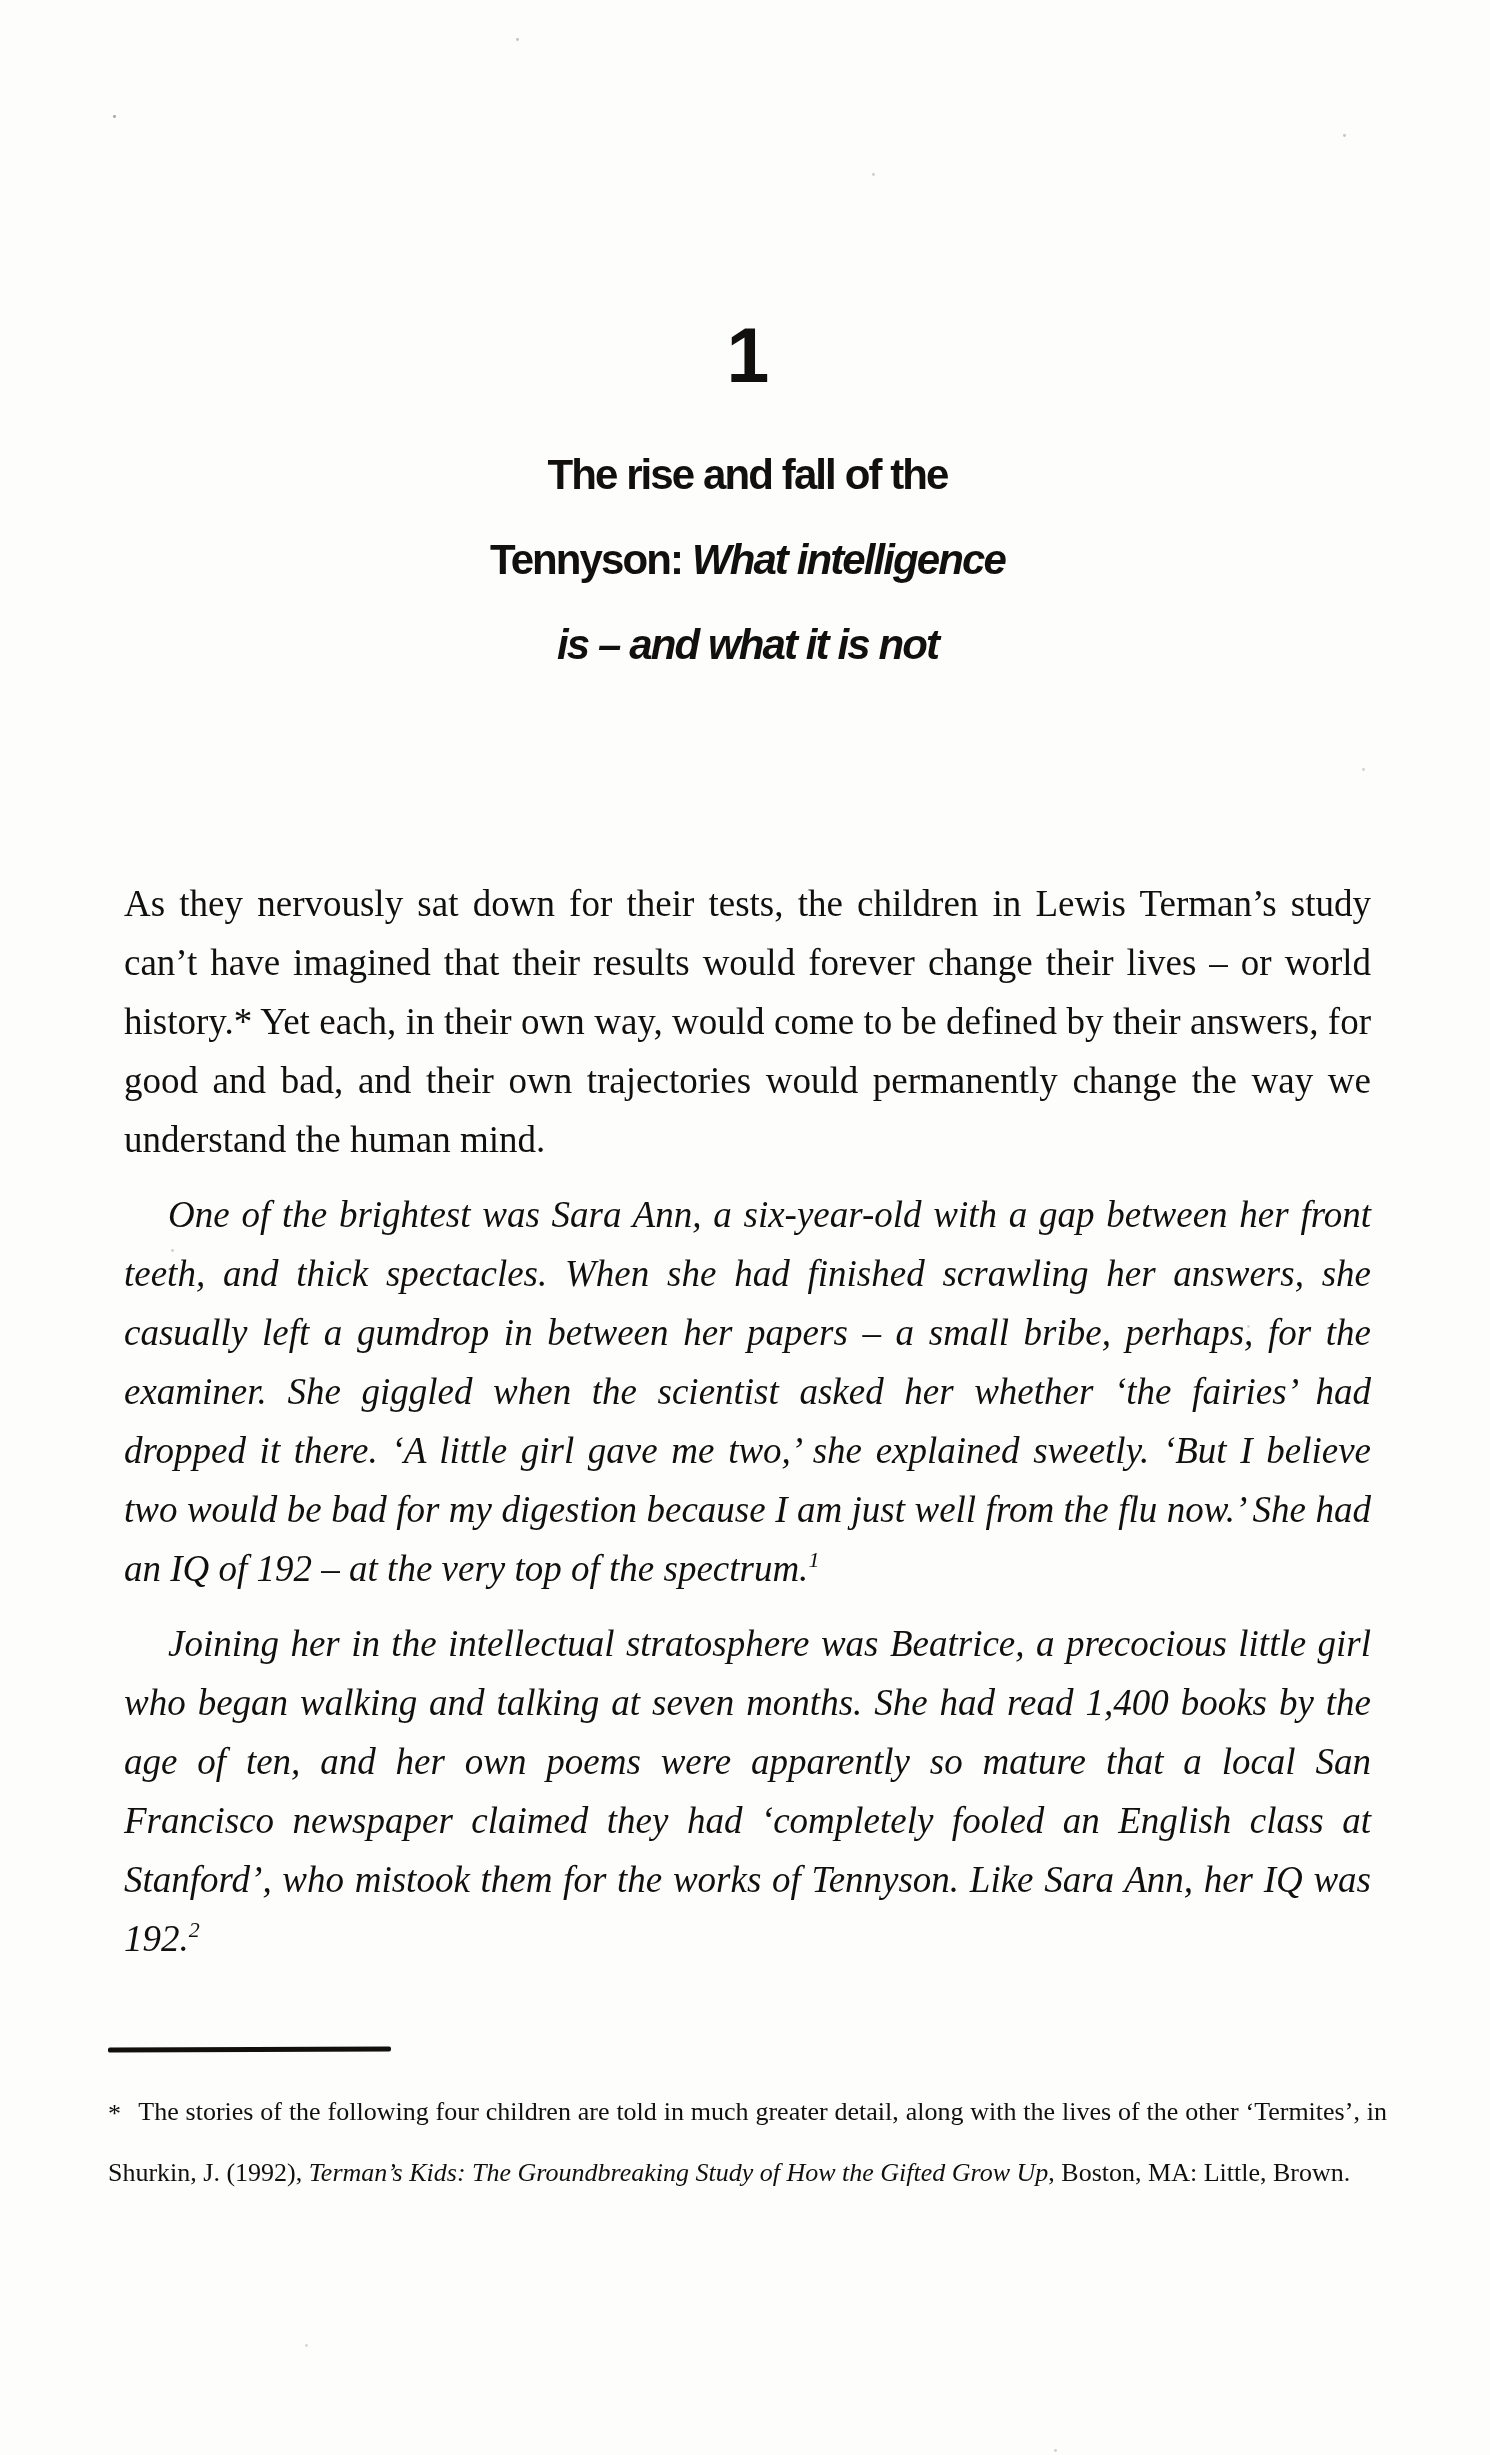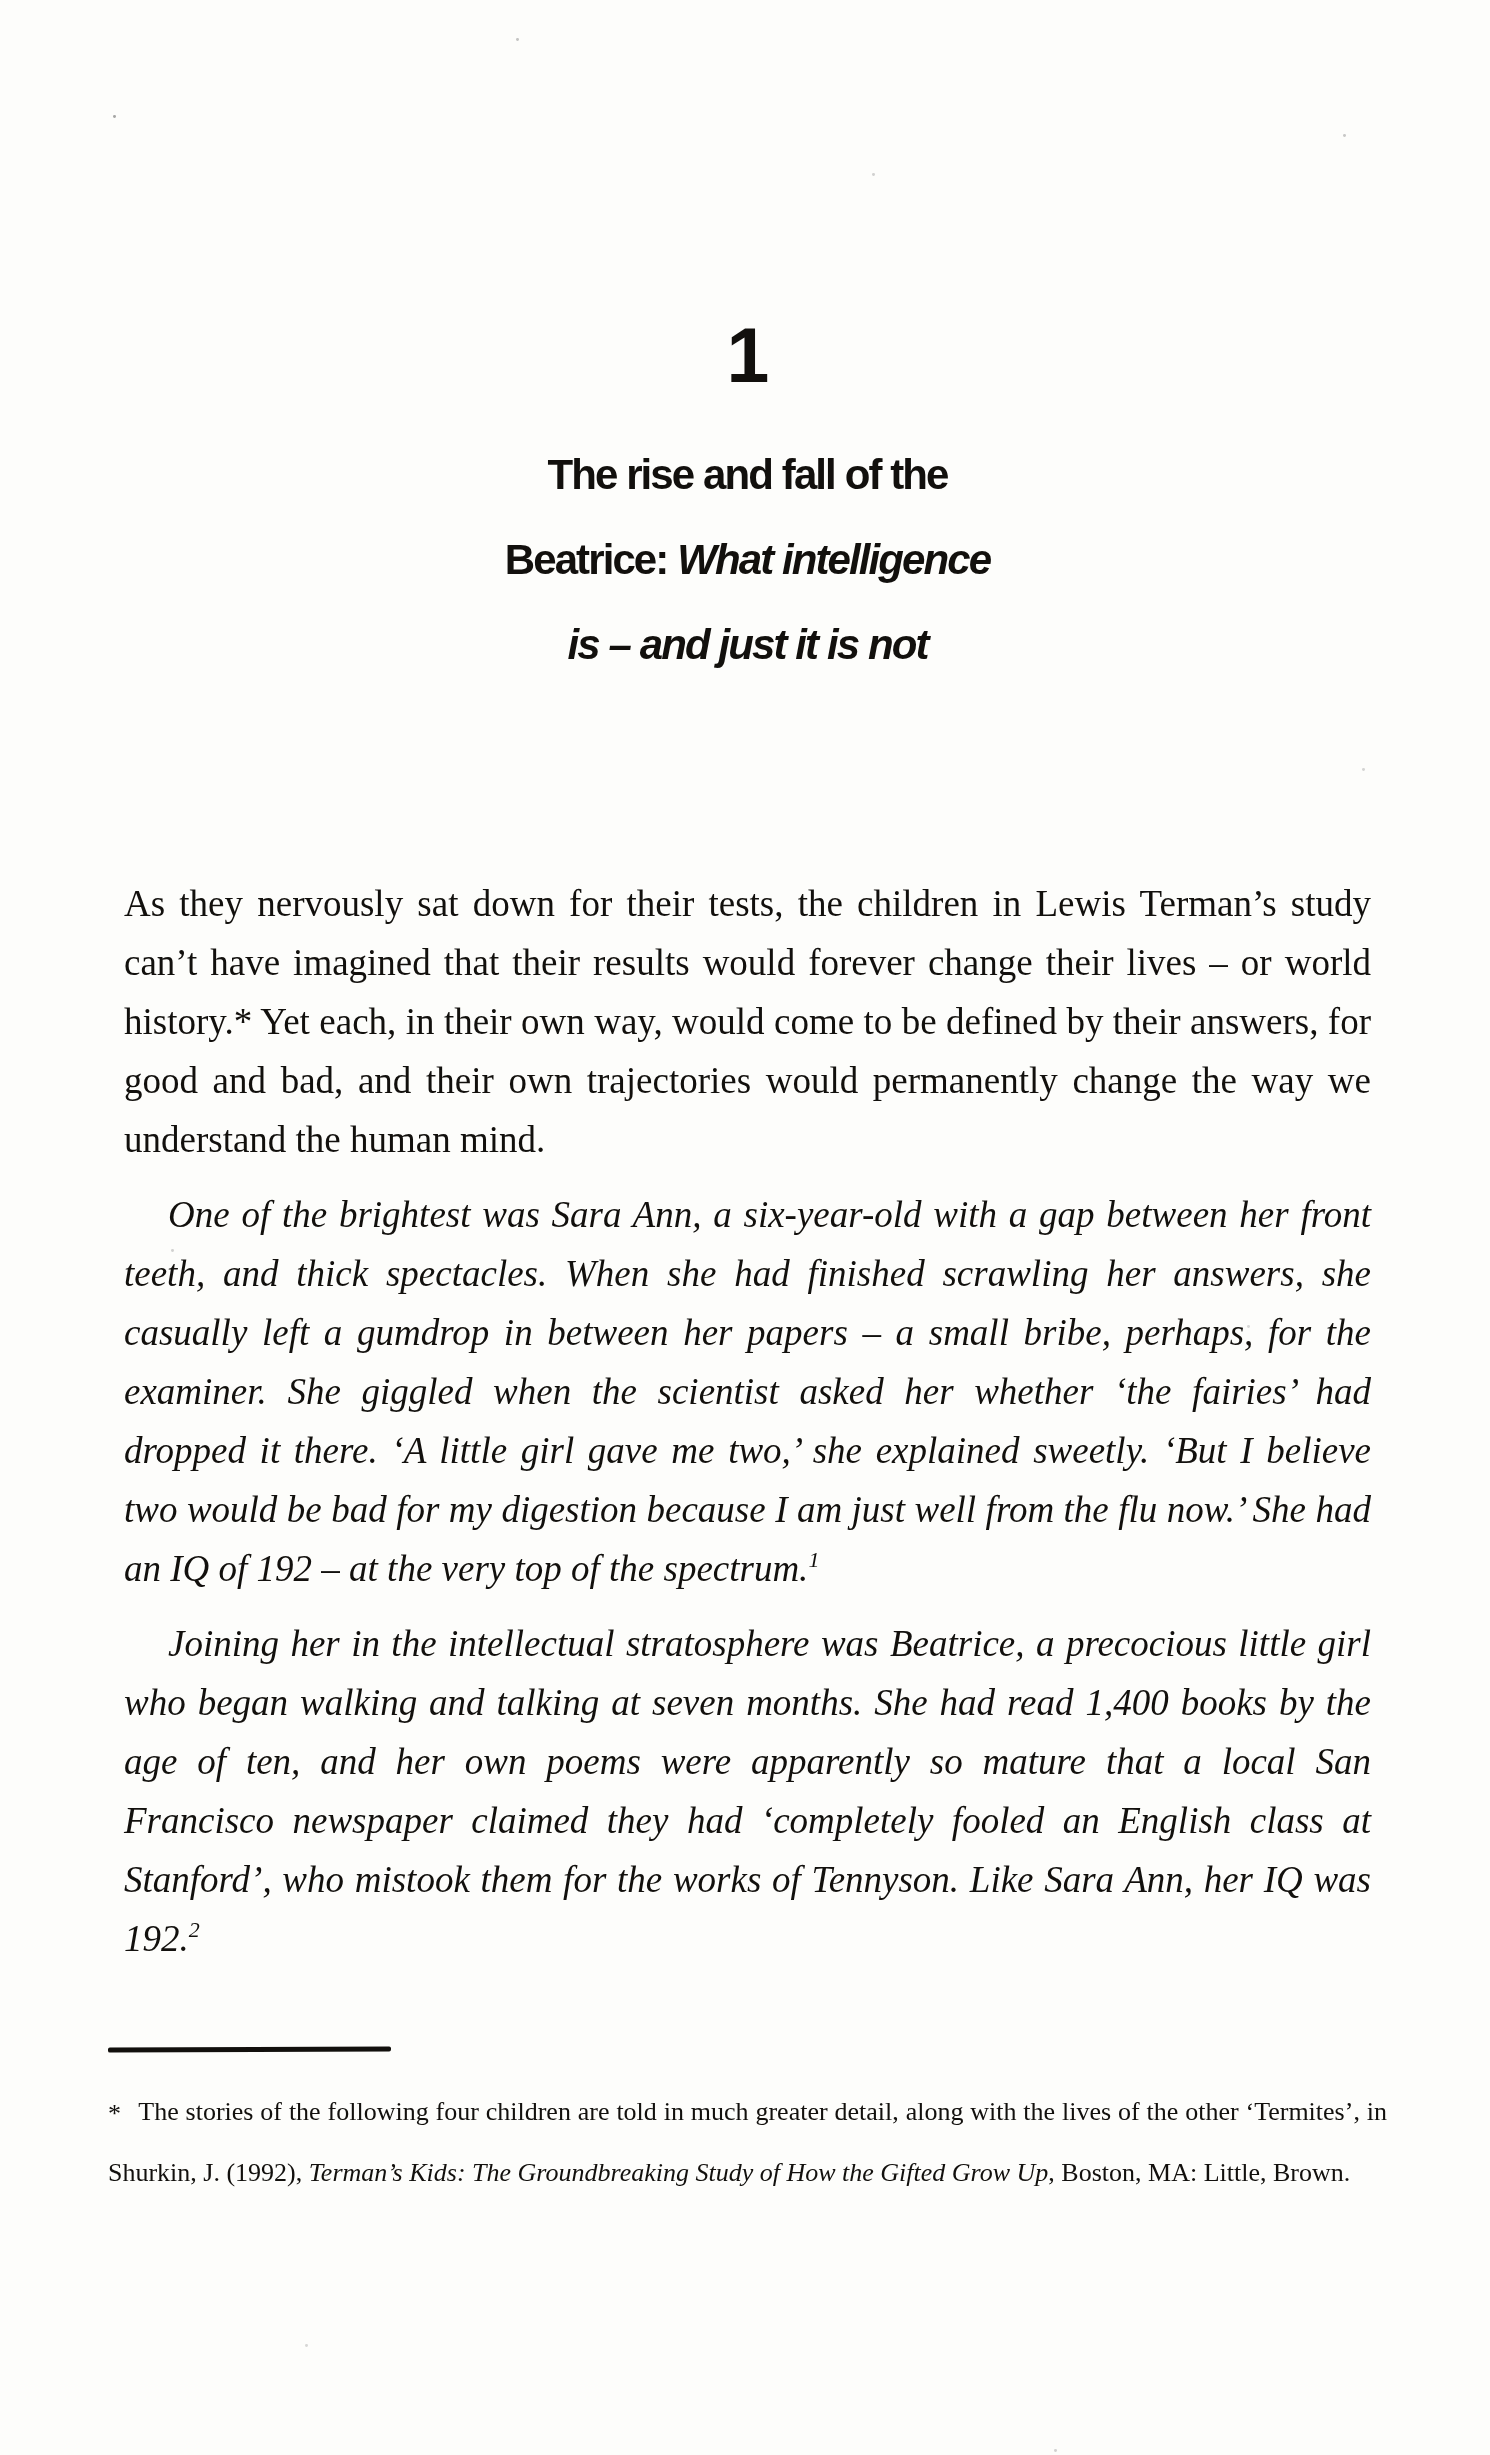--- a/index.html
+++ b/index.html
@@ -99,22 +99,22 @@
 
 <div class="page">
   <div class="noise"></div>
 
   <div class="content">
 
     <div class="chapter-number">1</div>
 
     <h1 class="chapter-title">
       <span class="t-line">The rise and fall of the</span>
-      <span class="t-line"><span>Beatrice: </span><em>What intelligence</em></span>
-      <span class="t-line"><em>is – and just it is not</em></span>
+      <span class="t-line"><span>Tennyson: </span><em>What intelligence</em></span>
+      <span class="t-line"><em>is – and what it is not</em></span>
     </h1>
 
     <div class="body-text">
       <p>As they nervously sat down for their tests, the children in Lewis Terman’s study can’t have imagined that their results would forever change their lives – or world history.* Yet each, in their own way, would come to be defined by their answers, for good and bad, and their own trajectories would permanently change the way we understand the human mind.</p>
       <p class="indent"><span>One of the brightest was Sara Ann, a six-year-old with a gap between her front teeth, and thick spectacles. When she had finished scrawling her answers, she casually left a gumdrop in between her papers – a small bribe, perhaps, for the examiner. She giggled when the scientist asked her whether ‘the fairies’ had dropped it there. ‘A little girl gave me two,’ she explained sweetly. ‘But I believe two would be bad for my digestion because I am just well from the flu now.’ She had an IQ of 192 – at the very top of the spectrum.</span><span class="sup">1</span></p>
       <p class="indent"><span>Joining her in the intellectual stratosphere was Beatrice, a precocious little girl who began walking and talking at seven months. She had read 1,400 books by the age of ten, and her own poems were apparently so mature that a local San Francisco newspaper claimed they had ‘completely fooled an English class at Stanford’, who mistook them for the works of Tennyson. Like Sara Ann, her IQ was 192.</span><span class="sup">2</span></p>
     </div>
 
     <div class="fn-rule"></div>
 

